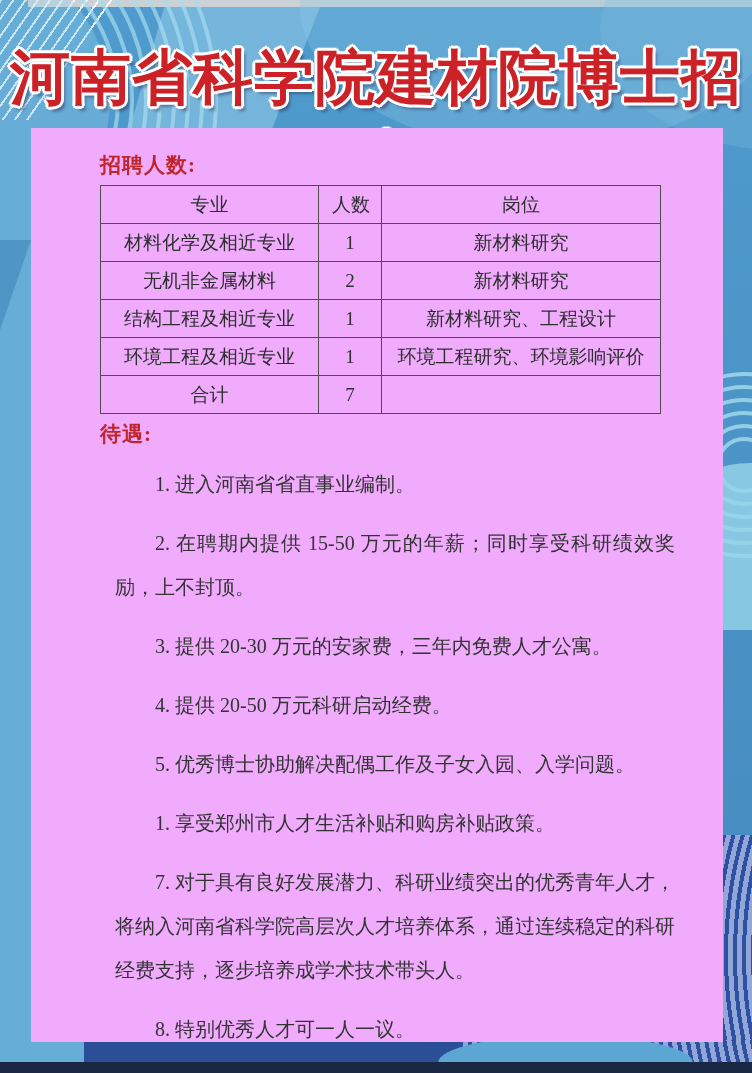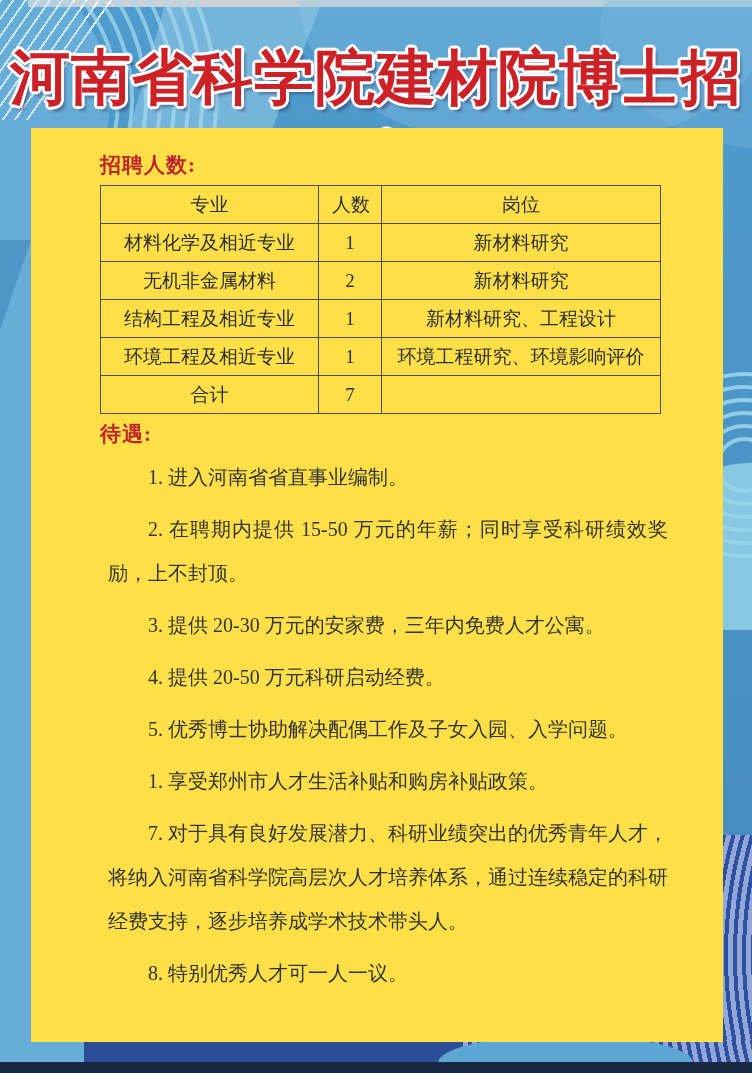--- a/index.html
+++ b/index.html
@@ -54,36 +54,36 @@
     position:absolute;left:0;top:38px;width:752px;text-align:center;
     font-size:60px;font-weight:bold;letter-spacing:1px;color:#cb2127;
     text-shadow:
       -2px -2px 0 #fff,2px -2px 0 #fff,-2px 2px 0 #fff,2px 2px 0 #fff,
       -3px 0 0 #fff,3px 0 0 #fff,0 -3px 0 #fff,0 3px 0 #fff,
       4px 5px 3px rgba(40,40,80,0.45);
   }
   
   .panel{
     position:absolute;left:31px;top:128px;width:692px;height:914px;
-    background:#fde047;box-sizing:border-box;padding:24px 63px 0 69px;
+    background:#f0abfc;box-sizing:border-box;padding:24px 63px 0 69px;
   }
   .red-heading{
     color:#bf262b;font-weight:bold;font-size:21px;line-height:26px;
     letter-spacing:1px;
   }
   table.recruit{
     border-collapse:collapse;margin-top:7px;table-layout:fixed;width:560px;
   }
   table.recruit td{
     border:1px solid #4d4d4d;height:37px;text-align:center;
     font-size:19px;color:#2e2e2e;padding:0 13px;overflow:hidden;white-space:nowrap;
   }
   .benefits-heading{margin-top:7px;}
   .benefits p{
-    margin:8px;width:560px;font-size:20px;color:#333;line-height:44px;
+    margin:15px;width:560px;font-size:20px;color:#333;line-height:44px;
     text-indent:2em;text-align:justify;
   }
   .benefits{margin-top:5px;}
 </style>
 </head>
 <body>
 
 <div class="deco top-gray-strip"></div>
 <div class="deco band-trapezoid"></div>
 <div class="deco band-ellipse-mid"></div>

